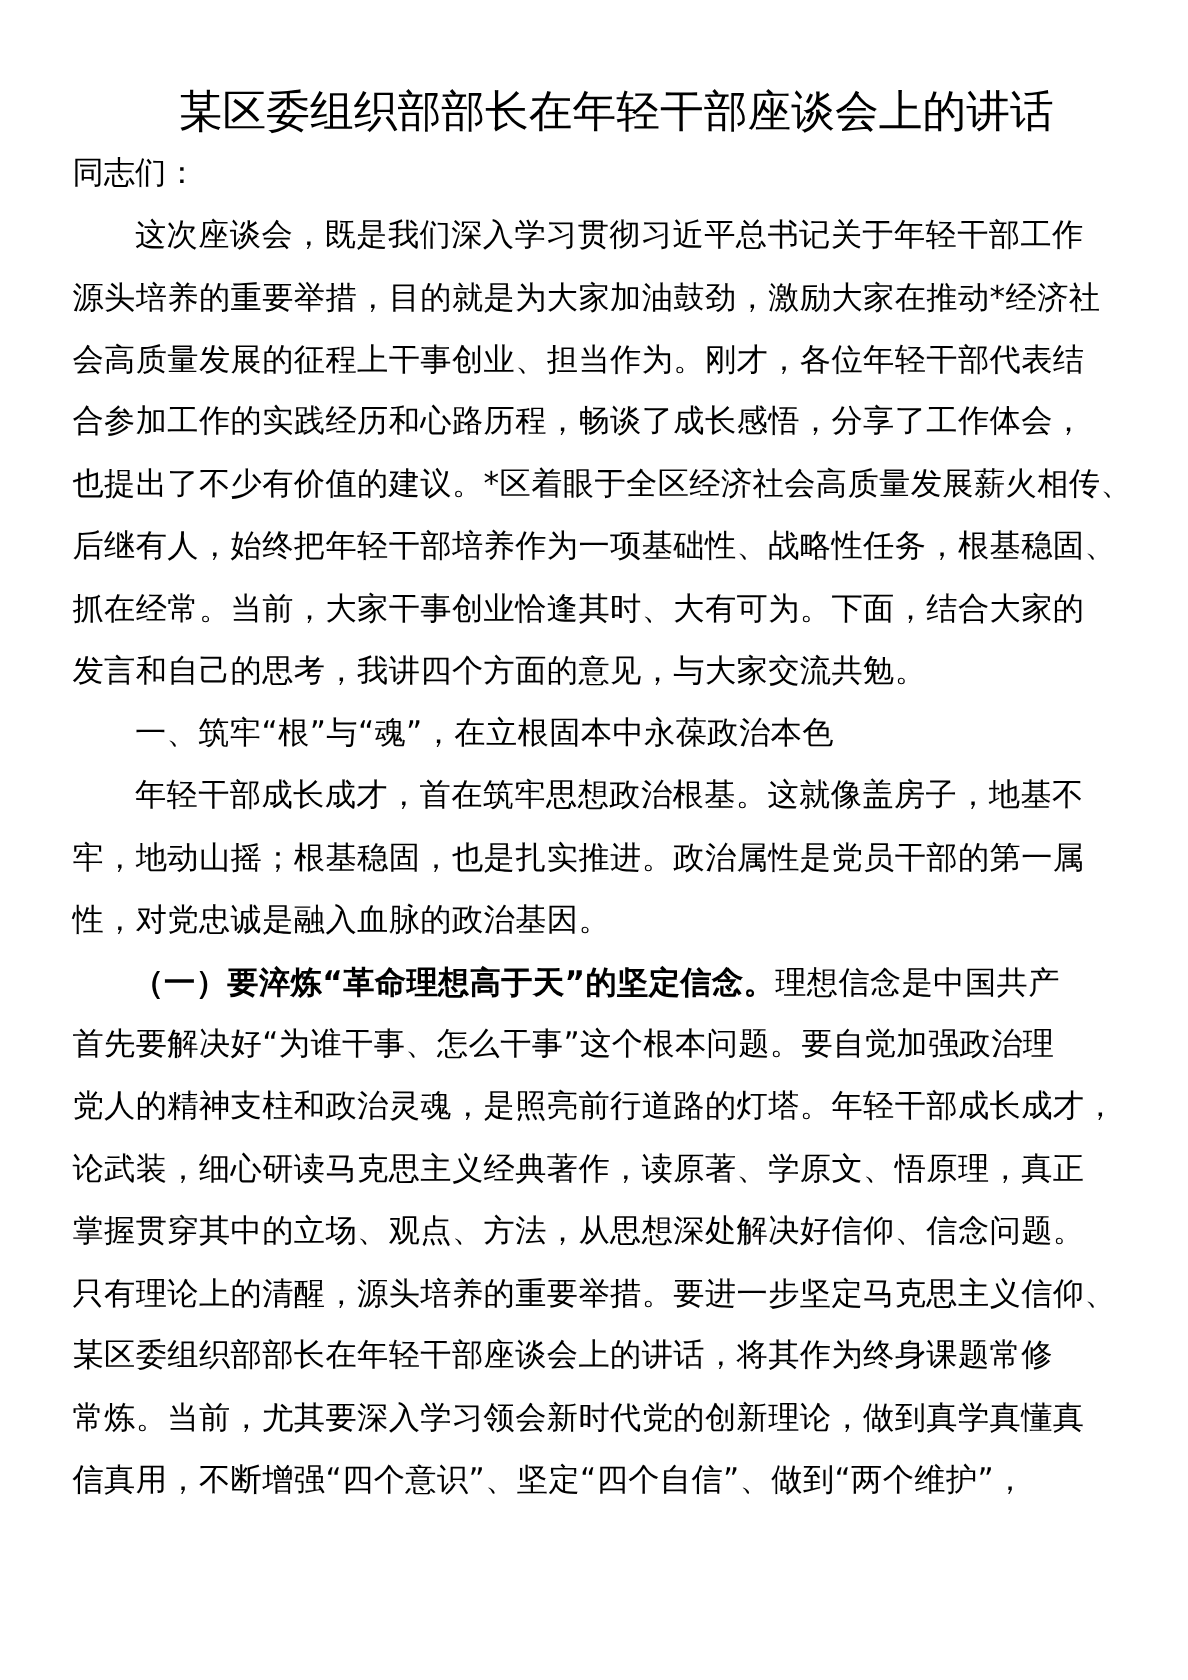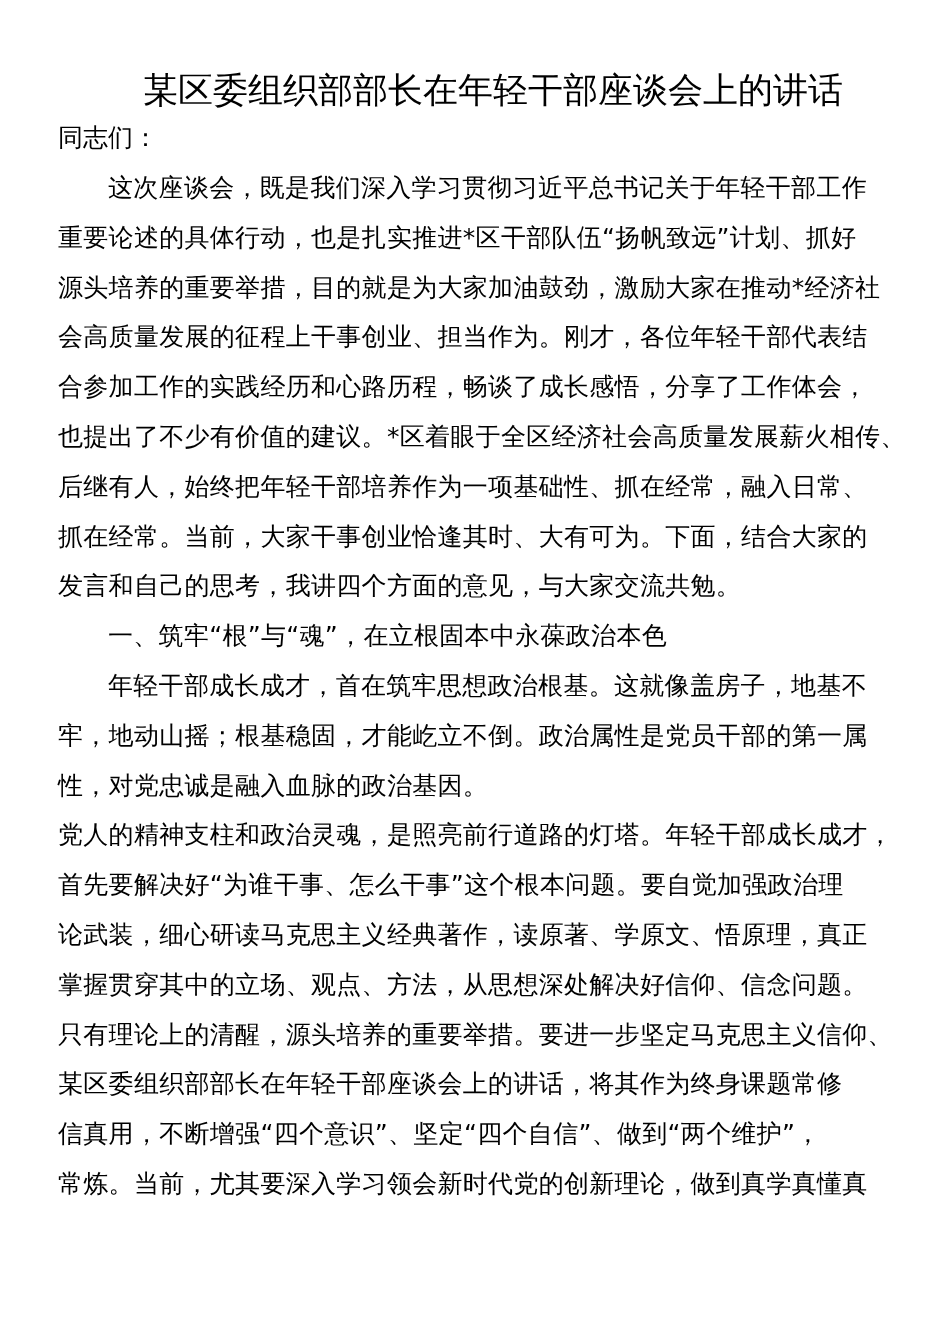--- a/index.html
+++ b/index.html
@@ -73,43 +73,43 @@
 <div class="page">
 
   <div class="title">某区委组织部部长在年轻干部座谈会上的讲话</div>
 
   <div class="salutation">同志们：</div>
 
   <div class="body">
 
     <div>
       <div class="line indent">这次座谈会，既是我们深入学习贯彻习近平总书记关于年轻干部工作</div>
-      <div class="line">重要论述的具体行动，也是扎实推进*区干部队伍“扬帆致远”计划、抓好</div>
       <div class="line">源头培养的重要举措，目的就是为大家加油鼓劲，激励大家在推动*经济社</div>
       <div class="line">会高质量发展的征程上干事创业、担当作为。刚才，各位年轻干部代表结</div>
       <div class="line">合参加工作的实践经历和心路历程，畅谈了成长感悟，分享了工作体会，</div>
       <div class="line">也提出了不少有价值的建议。*区着眼于全区经济社会高质量发展薪火相传、</div>
-      <div class="line">后继有人，始终把年轻干部培养作为一项基础性、抓在经常，融入日常、</div>
+      <div class="line">后继有人，始终把年轻干部培养作为一项基础性、战略性任务，根基稳固、</div>
       <div class="line">抓在经常。当前，大家干事创业恰逢其时、大有可为。下面，结合大家的</div>
       <div class="line">发言和自己的思考，我讲四个方面的意见，与大家交流共勉。</div>
     </div>
 
     <div class="line indent">一、筑牢“根”与“魂”，在立根固本中永葆政治本色</div>
 
     <div>
       <div class="line indent">年轻干部成长成才，首在筑牢思想政治根基。这就像盖房子，地基不</div>
-      <div class="line">牢，地动山摇；根基稳固，才能屹立不倒。政治属性是党员干部的第一属</div>
+      <div class="line">牢，地动山摇；根基稳固，也是扎实推进。政治属性是党员干部的第一属</div>
       <div class="line">性，对党忠诚是融入血脉的政治基因。</div>
     </div>
 
     <div>
+      <div class="line indent-sm"><span class="bold">（一）要淬炼“革命理想高于天”的坚定信念。</span><span>理想信念是中国共产</span></div>
+      <div class="line">首先要解决好“为谁干事、怎么干事”这个根本问题。要自觉加强政治理</div>
       <div class="line">党人的精神支柱和政治灵魂，是照亮前行道路的灯塔。年轻干部成长成才，</div>
-      <div class="line">首先要解决好“为谁干事、怎么干事”这个根本问题。要自觉加强政治理</div>
       <div class="line">论武装，细心研读马克思主义经典著作，读原著、学原文、悟原理，真正</div>
       <div class="line">掌握贯穿其中的立场、观点、方法，从思想深处解决好信仰、信念问题。</div>
       <div class="line">只有理论上的清醒，源头培养的重要举措。要进一步坚定马克思主义信仰、</div>
       <div class="line">某区委组织部部长在年轻干部座谈会上的讲话，将其作为终身课题常修</div>
+      <div class="line">常炼。当前，尤其要深入学习领会新时代党的创新理论，做到真学真懂真</div>
       <div class="line">信真用，不断增强“四个意识”、坚定“四个自信”、做到“两个维护”，</div>
-      <div class="line">常炼。当前，尤其要深入学习领会新时代党的创新理论，做到真学真懂真</div>
     </div>
 
   </div>
 </div>
 
 </body></html>

